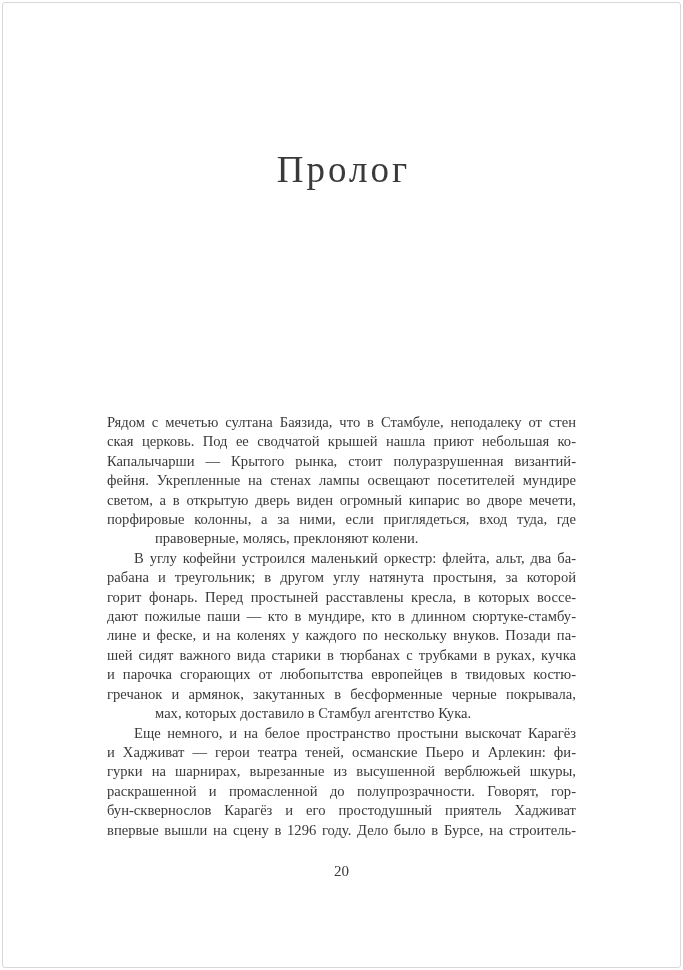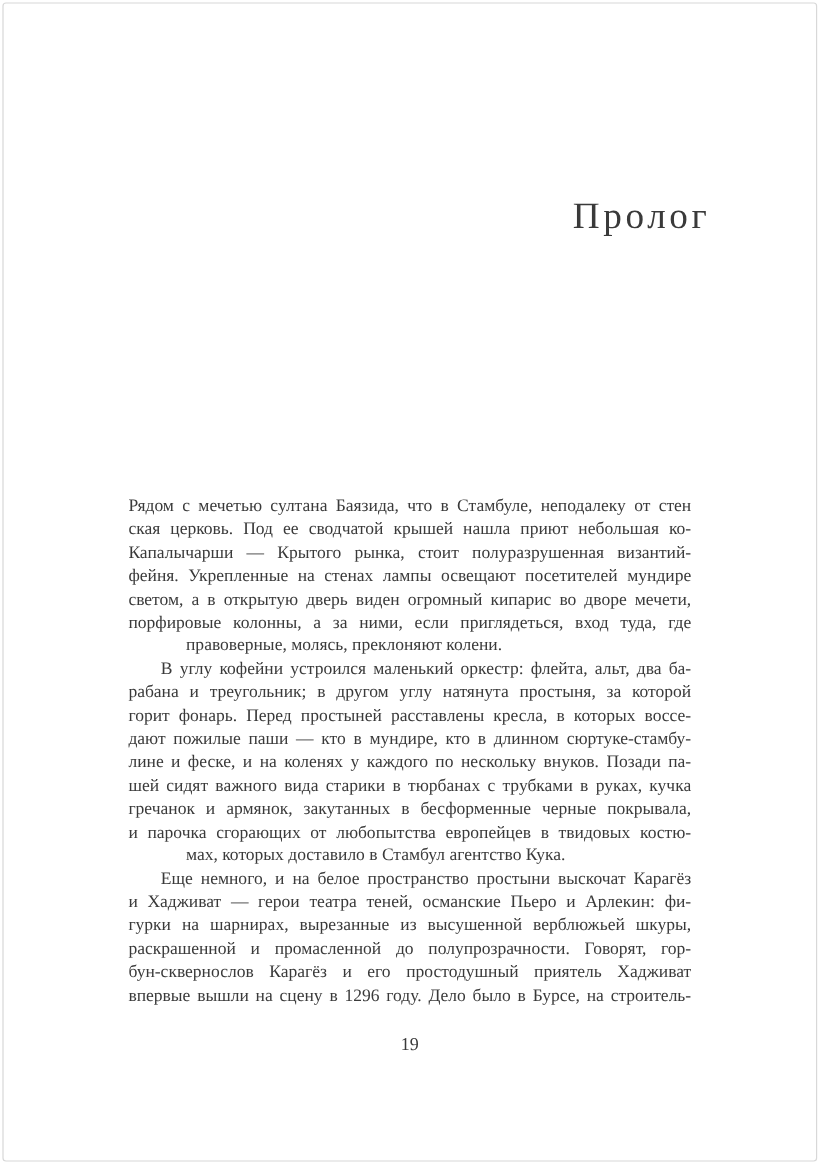--- a/index.html
+++ b/index.html
@@ -21,24 +21,24 @@
     inset: 2px;
     border: 1px solid #d8d8d8;
     border-radius: 3px;
     pointer-events: none;
   }
   .title {
     position: absolute;
     top: 146px;
     left: 107px;
     width: 469px;
-    margin: 16px;
-    text-align: right;
+    margin: 2px;
+    text-align: center;
     font-weight: 400;
-    font-size: 31px;
+    font-size: 37px;
     letter-spacing: 3px;
     color: #3a3a3a;
   }
   .body-text {
     position: absolute;
     top: 413px;
     left: 107px;
     width: 469px;
     font-size: 14.6px;
     line-height: 19.4px;
@@ -83,26 +83,26 @@
     <div class="line">светом, а в открытую дверь виден огромный кипарис во дворе мечети,</div>
     <div class="line">порфировые колонны, а за ними, если приглядеться, вход туда, где</div>
     <div class="line last">правоверные, молясь, преклоняют колени.</div>
 
     <div class="line indent">В углу кофейни устроился маленький оркестр: флейта, альт, два ба-</div>
     <div class="line">рабана и треугольник; в другом углу натянута простыня, за которой</div>
     <div class="line">горит фонарь. Перед простыней расставлены кресла, в которых воссе-</div>
     <div class="line">дают пожилые паши — кто в мундире, кто в длинном сюртуке-стамбу-</div>
     <div class="line">лине и феске, и на коленях у каждого по нескольку внуков. Позади па-</div>
     <div class="line">шей сидят важного вида старики в тюрбанах с трубками в руках, кучка</div>
+    <div class="line">и парочка сгорающих от любопытства европейцев в твидовых костю-</div>
     <div class="line">гречанок и армянок, закутанных в бесформенные черные покрывала,</div>
-    <div class="line">и парочка сгорающих от любопытства европейцев в твидовых костю-</div>
     <div class="line last">мах, которых доставило в Стамбул агентство Кука.</div>
 
     <div class="line indent">Еще немного, и на белое пространство простыни выскочат Карагёз</div>
     <div class="line">и Хадживат — герои театра теней, османские Пьеро и Арлекин: фи-</div>
     <div class="line">гурки на шарнирах, вырезанные из высушенной верблюжьей шкуры,</div>
     <div class="line">раскрашенной и промасленной до полупрозрачности. Говорят, гор-</div>
     <div class="line">бун-сквернослов Карагёз и его простодушный приятель Хадживат</div>
     <div class="line">впервые вышли на сцену в 1296 году. Дело было в Бурсе, на строитель-</div>
   </div>
 
-  <div class="pagenum">19</div>
+  <div class="pagenum">20</div>
 </div>
 
 </body></html>

